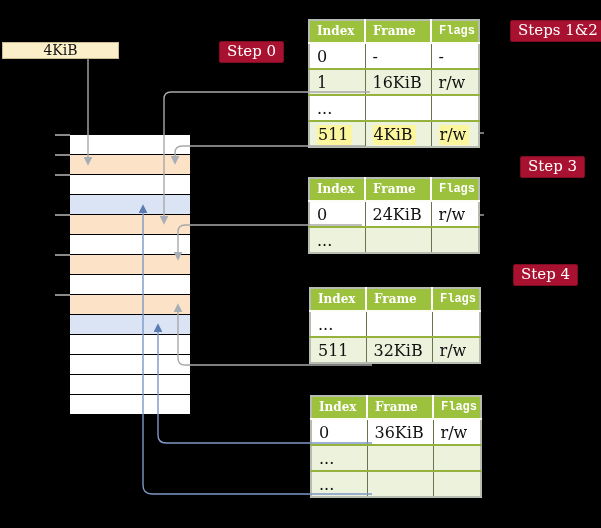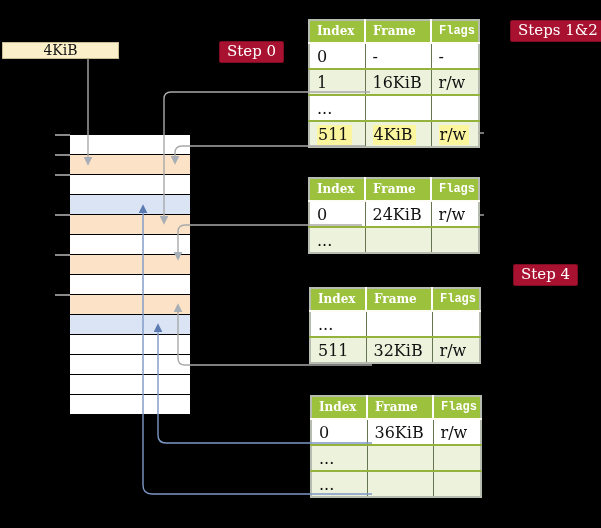--- a/index.html
+++ b/index.html
@@ -68,20 +68,21 @@
 </style>
 </head>
 <body>
 
 <div id="canvas">
 
   <div class="kib-box">4KiB</div>
 
   <div class="step-label" id="step0">Step 0</div>
   <div class="step-label" id="steps12">Steps 1&amp;2</div>
+  <div class="step-label" id="step3">Step 3</div>
   <div class="step-label" id="step4">Step 4</div>
 
   <div class="memory">
       <div class="mrow white"></div>
       <div class="mrow orange"></div>
       <div class="mrow white"></div>
       <div class="mrow blue"></div>
       <div class="mrow orange"></div>
       <div class="mrow white"></div>
       <div class="mrow orange"></div>

